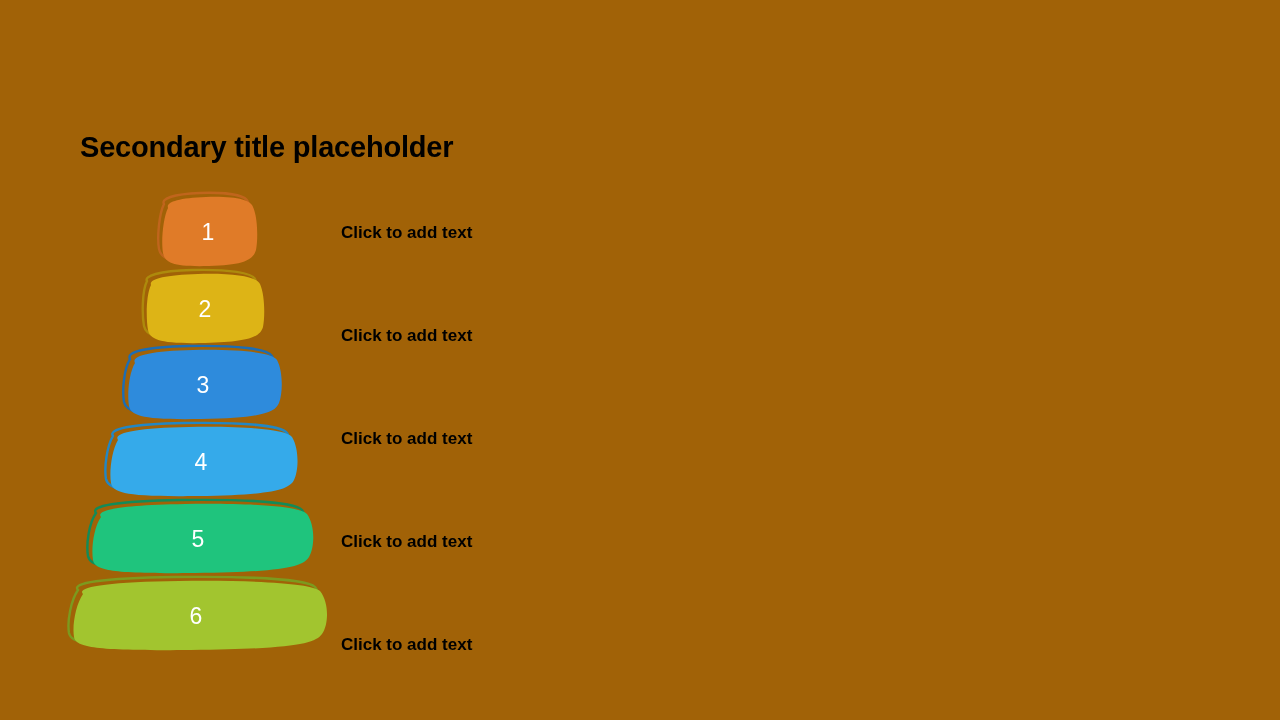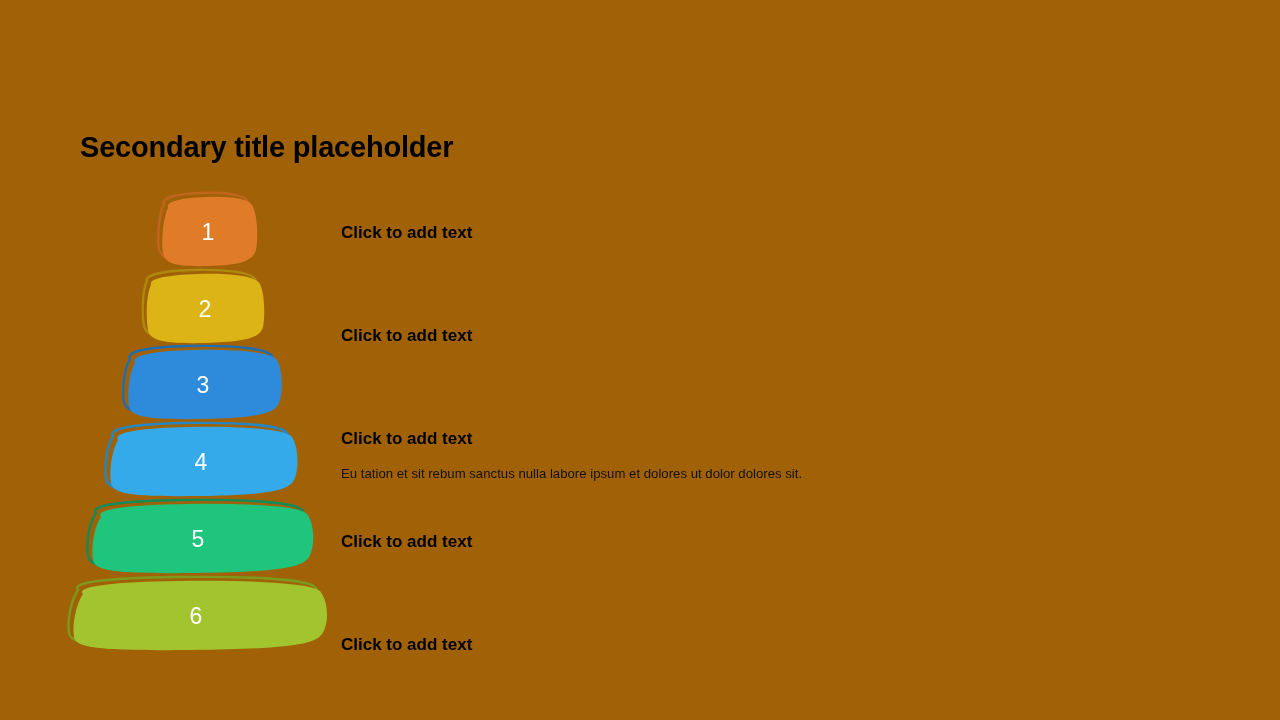--- a/index.html
+++ b/index.html
@@ -142,21 +142,20 @@
     <div class="text-item">
       <div class="item-heading">Click to add text</div>
     </div>
 
     <div class="text-item">
       <div class="item-heading">Click to add text</div>
     </div>
 
     <div class="text-item">
       <div class="item-heading">Click to add text</div>
-      <div class="item-body">Eu tation et sit rebum sanctus nulla labore ipsum et dolores ut dolor dolores sit.</div>
     </div>
 
     <div class="text-item">
       <div class="item-heading">Click to add text</div>
     </div>
 
     <div class="text-item">
       <div class="item-heading">Click to add text</div>
     </div>
 

